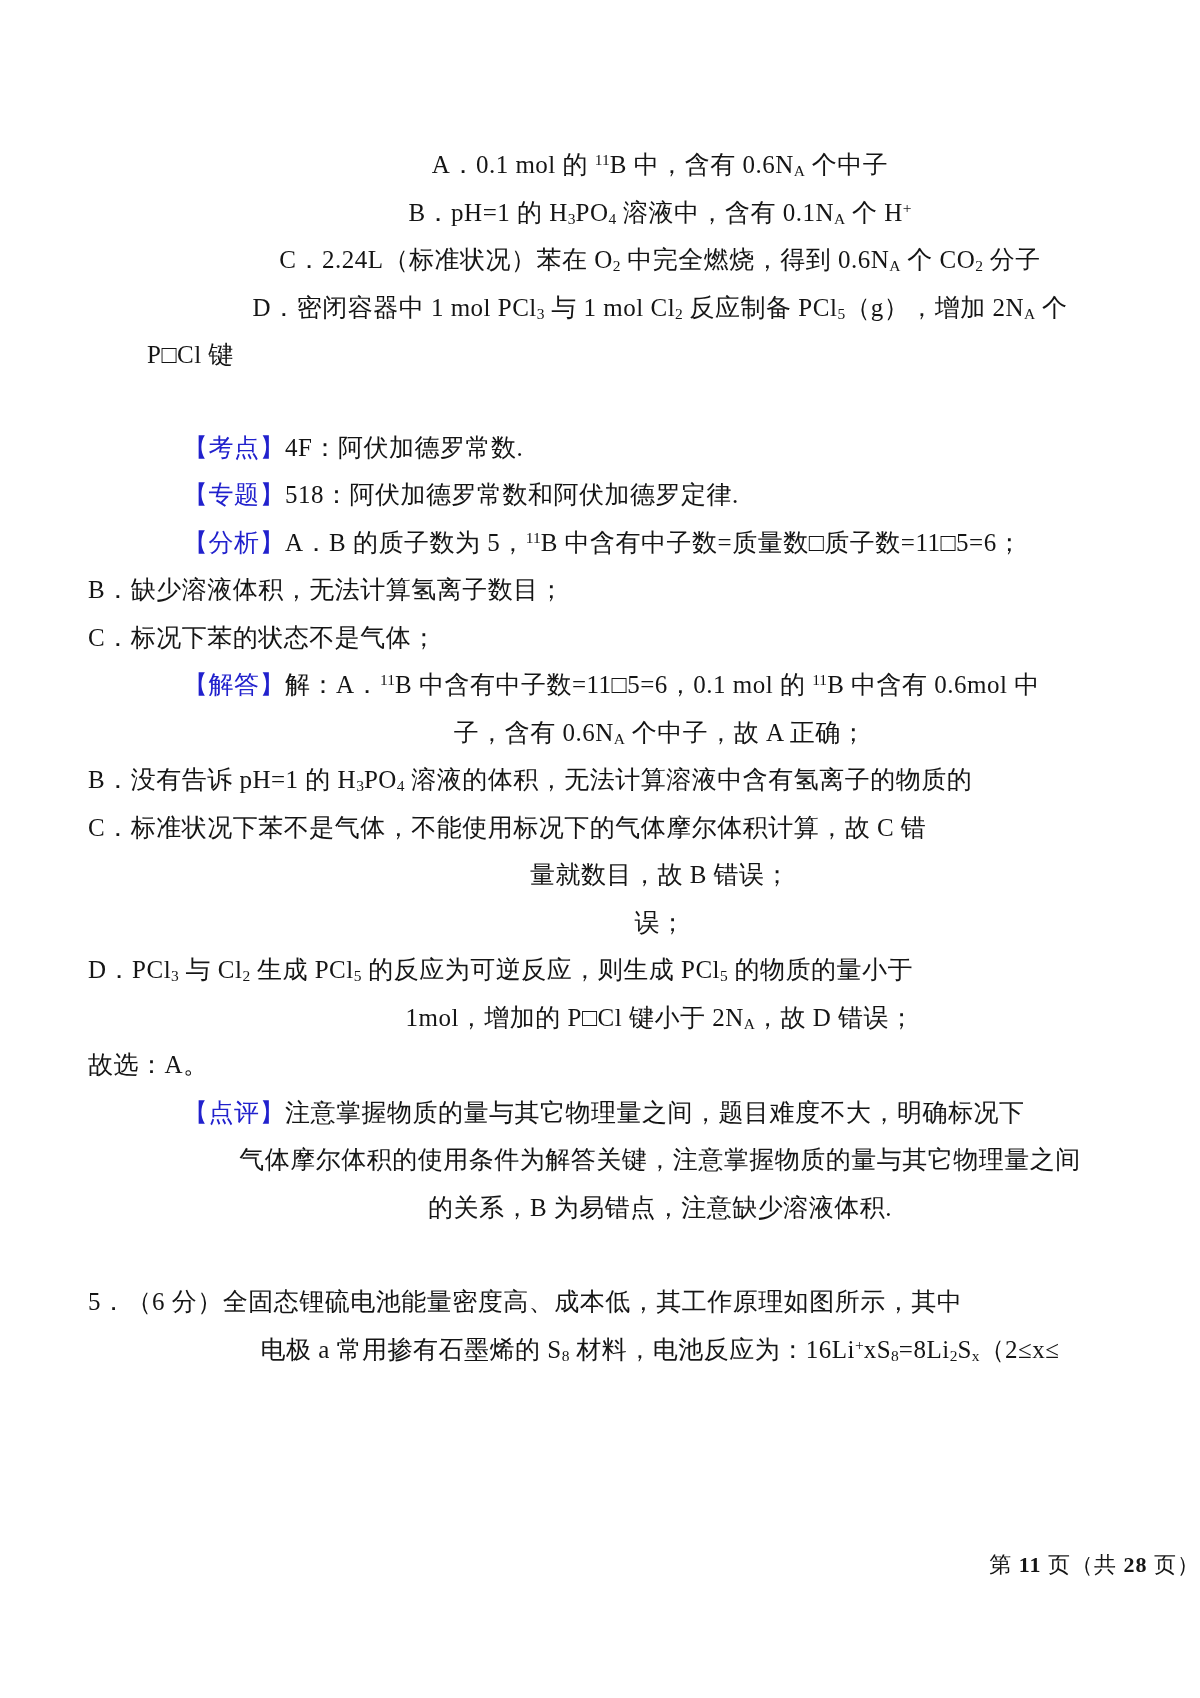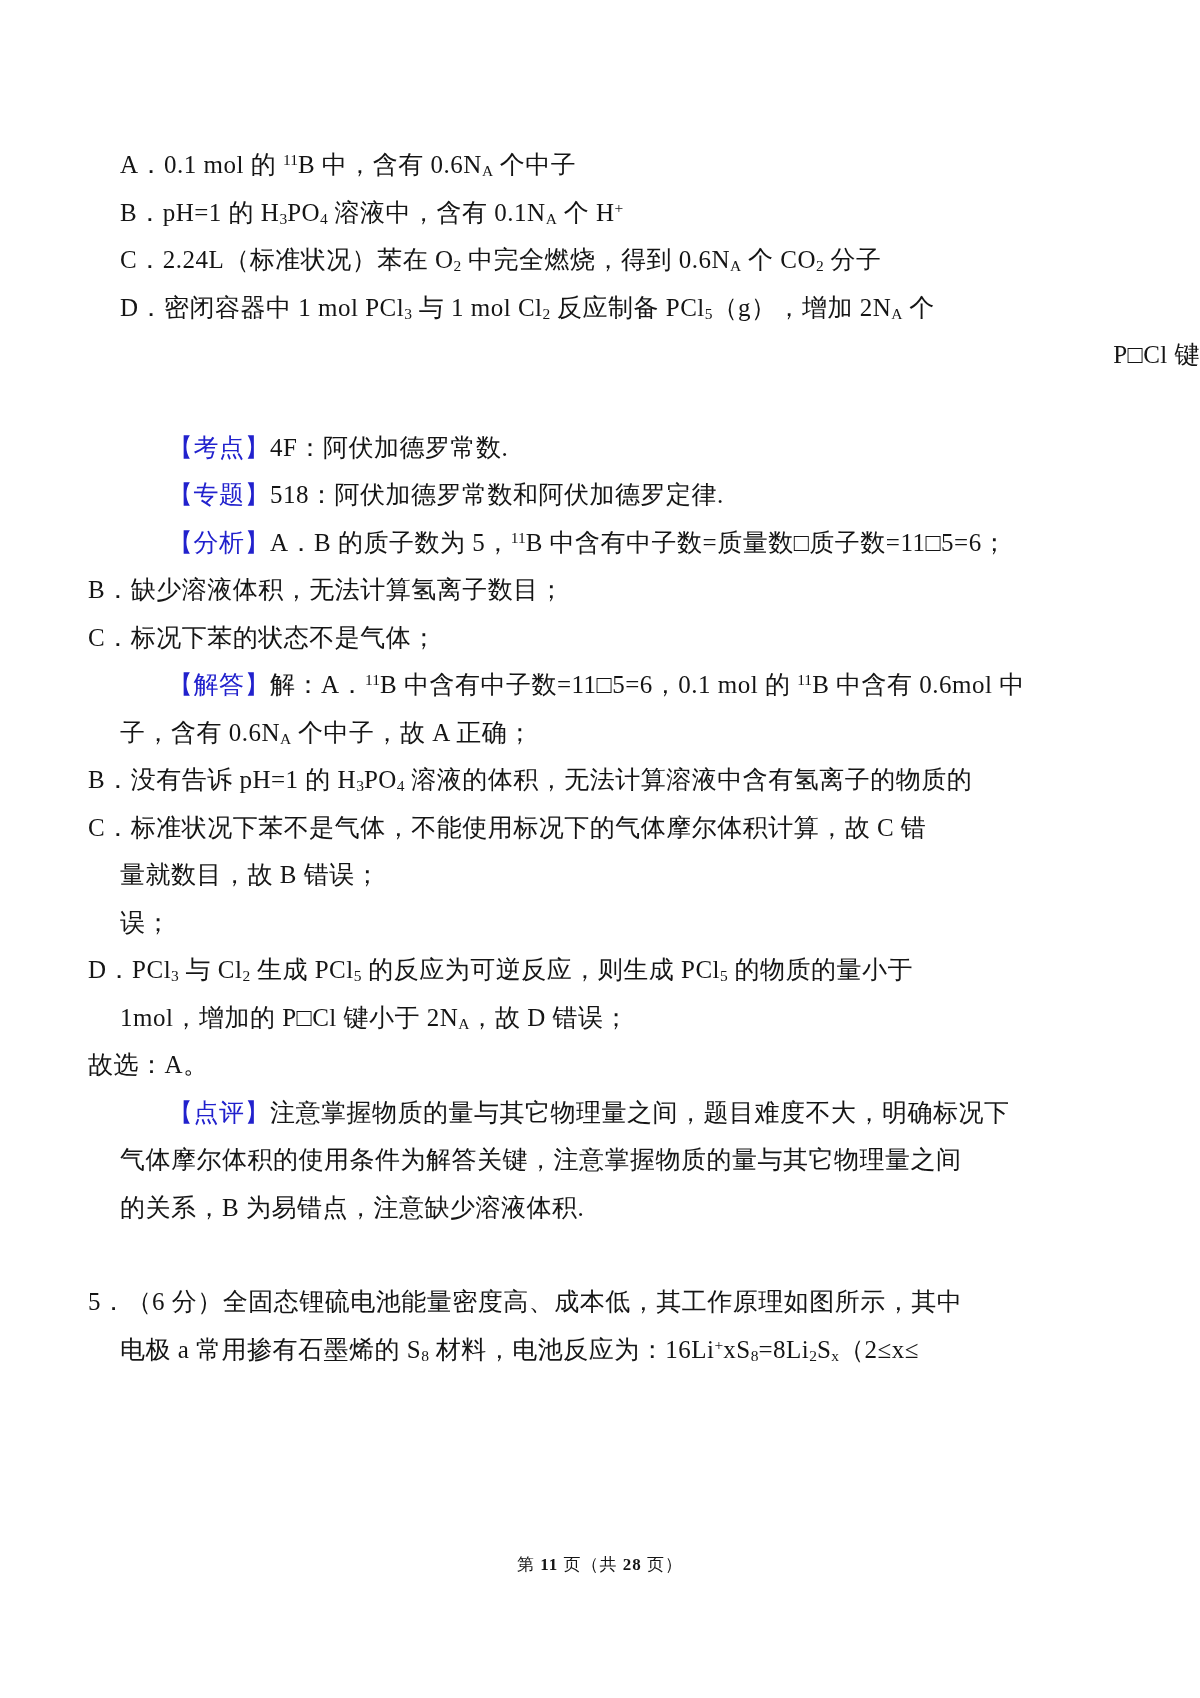--- a/index.html
+++ b/index.html
@@ -11,34 +11,34 @@
     font-family:"Liberation Serif","DejaVu Serif",serif;
     color:#151515;
     overflow:hidden;
   }
   .content{position:absolute;top:141px;left:0;right:0;}
   .ln{
     height:47.5px;line-height:47.5px;
     font-size:25px;white-space:nowrap;
     letter-spacing:0.5px;
   }
-  .i0{padding-left:147px;text-align:right;}
+  .i0{padding-left:147px;}
   .i1{padding-left:168px;}
   .i2{padding-left:88px;}
-  .i3{padding-left:120px;}
+  .i3{padding-left:120px;text-align:center;}
   .spacer-a{height:45px;}
   .spacer-b{height:47px;}
-  .lab{color:#2121cd;}
+  .lab{color:#2121cd;margin-left:15px;}
   sup,sub{font-size:62%;line-height:0;letter-spacing:0;}
   sup{vertical-align:0.5em;}
   sub{vertical-align:-0.18em;}
   b{font-weight:bold;}
   .footer{
     position:absolute;top:1541px;left:0;right:0;
-    text-align:center;font-size:17px;line-height:47px;
+    text-align:right;font-size:22px;line-height:47px;
     letter-spacing:1px;
   }
 </style>
 </head>
 <body>
 
 <div class="page">
   <div class="content">
 
     <div class="ln i3">A．0.1 mol 的 <sup>11</sup>B 中，含有 0.6N<sub>A</sub> 个中子</div>

